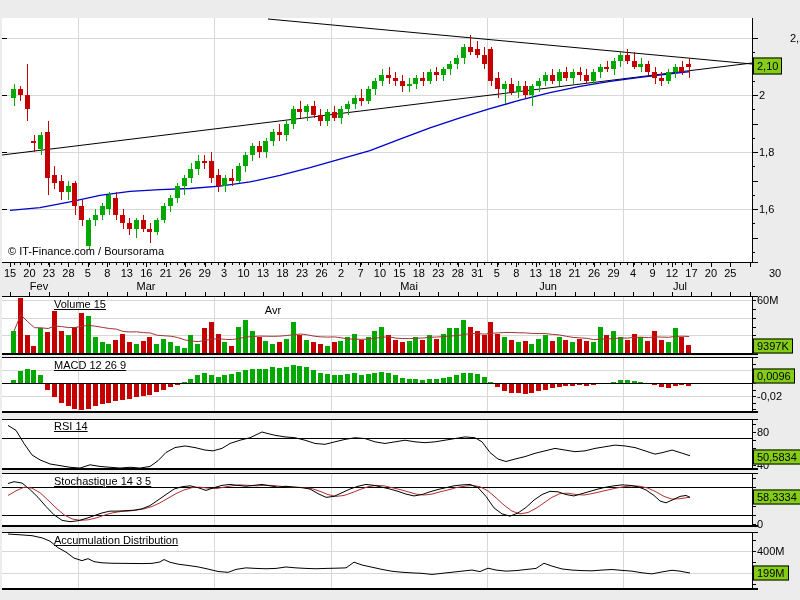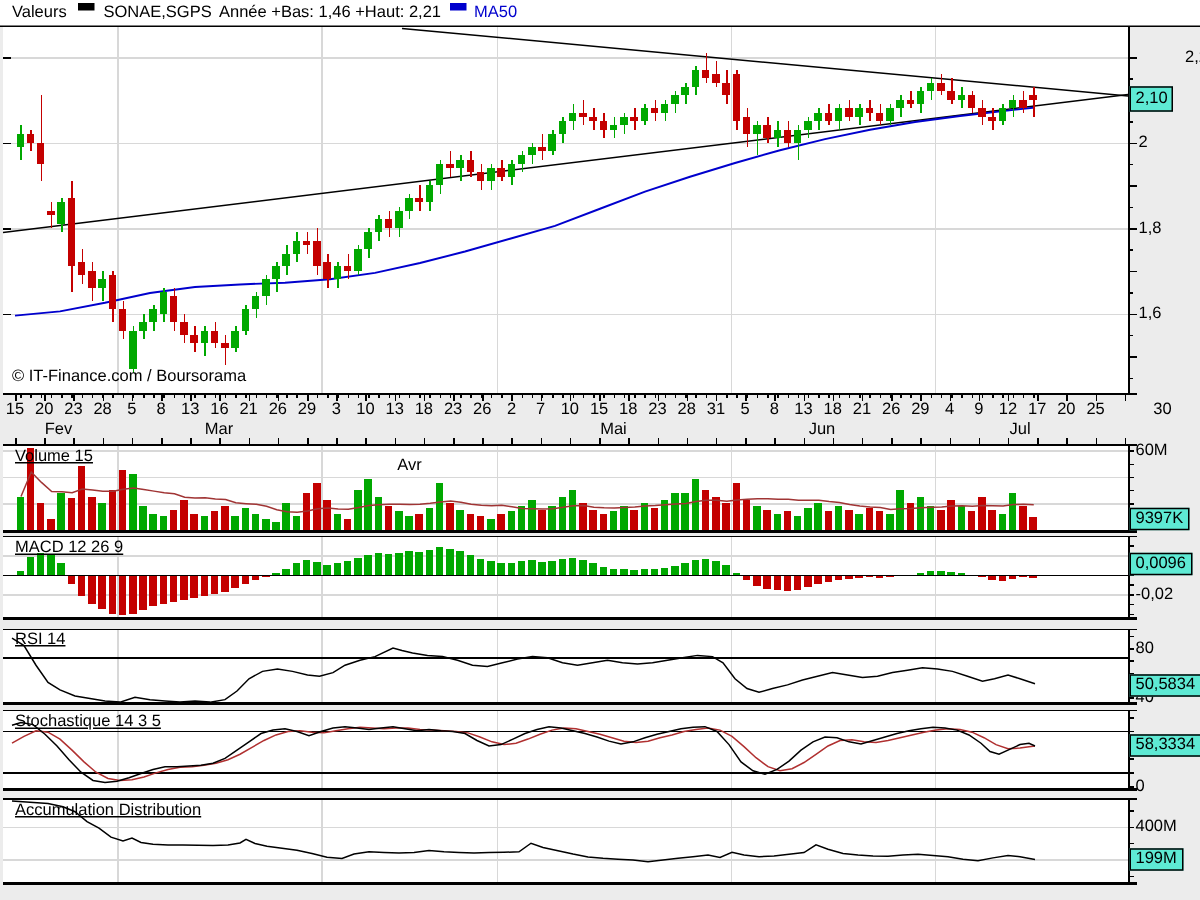--- a/index.html
+++ b/index.html
@@ -4,22 +4,22 @@
 <style>
   html,body{margin:0;padding:0;}
   .page{position:relative;width:800px;height:600px;background:#ececec;
         font-family:"Liberation Sans","DejaVu Sans",sans-serif;font-size:11px;color:#000;
         overflow:hidden;}
   .hdr{position:absolute;left:0;top:0;width:800px;height:17px;background:#fff;
        border-bottom:1px solid #000;white-space:nowrap;}
   .hdr span{position:absolute;top:2px;}
   .swatch{position:absolute;top:6px;width:11px;height:5px;}
   .ma50-label{color:#0000cd;}
-  .panel-title{position:absolute;text-decoration:underline;z-index:5;}
-  .badge{position:absolute;left:753px;transform:translateY(-50%);background:#5eead4;
+  .panel-title{position:absolute;text-decoration:underline;z-index:5;margin-left:44px;}
+  .badge{position:absolute;left:753px;transform:translateY(-50%);background:#84cc16;
          border:1px solid #000;padding:0 3px;height:13px;line-height:13px;z-index:6;}
   .badge.main{height:15px;line-height:15px;}
   .alabel{position:absolute;left:757px;transform:translateY(-50%);z-index:4;}
   .dlabel{position:absolute;top:267px;transform:translateX(-50%);}
   .mlabel{position:absolute;top:280px;transform:translateX(-50%);}
   .copyright{position:absolute;left:8px;top:245px;z-index:5;}
   svg{position:absolute;left:0;top:0;}
 </style>
 </head>
 <body>
@@ -726,28 +726,20 @@
       <line x1="2" y1="532.5" x2="758" y2="532.5" stroke="#000" stroke-width="1"></line>
       <rect x="2" y="588" width="756" height="2" fill="#000"></rect>
       <line x1="752.5" y1="532" x2="752.5" y2="588" stroke="#000" stroke-width="1"></line>
       <line x1="752" y1="584.35" x2="756" y2="584.35" stroke="#000" stroke-width="1"></line>
       <line x1="752" y1="573.4" x2="756" y2="573.4" stroke="#000" stroke-width="1"></line>
       <line x1="752" y1="562.45" x2="756" y2="562.45" stroke="#000" stroke-width="1"></line>
       <line x1="752" y1="551.5" x2="756" y2="551.5" stroke="#000" stroke-width="1"></line>
       <line x1="752" y1="540.55" x2="756" y2="540.55" stroke="#000" stroke-width="1"></line>
     </svg>
 
-<div class="hdr">
-  <span style="left:8px">Valeurs</span>
-  <span class="swatch" style="left:52px;background:#000"></span>
-  <span style="left:69px">SONAE,SGPS</span>
-  <span style="left:146px">Année +Bas: 1,46 +Haut: 2,21</span>
-  <span class="swatch" style="left:300px;background:#0000cd"></span>
-  <span class="ma50-label" style="left:316px">MA50</span>
-</div>
 
 <div class="panel-title" style="left:10px;top:298px">Volume 15</div>
 <div class="panel-title" style="left:10px;top:359px">MACD 12 26 9</div>
 <div class="panel-title" style="left:10px;top:420px">RSI 14</div>
 <div class="panel-title" style="left:10px;top:475px">Stochastique 14 3 5</div>
 <div class="panel-title" style="left:10px;top:534px">Accumulation Distribution</div>
 
 <div class="badge main" style="top:66px">2,10</div>
 <div class="badge" style="top:346px">9397K</div>
 <div class="badge" style="top:376px">0,0096</div>

